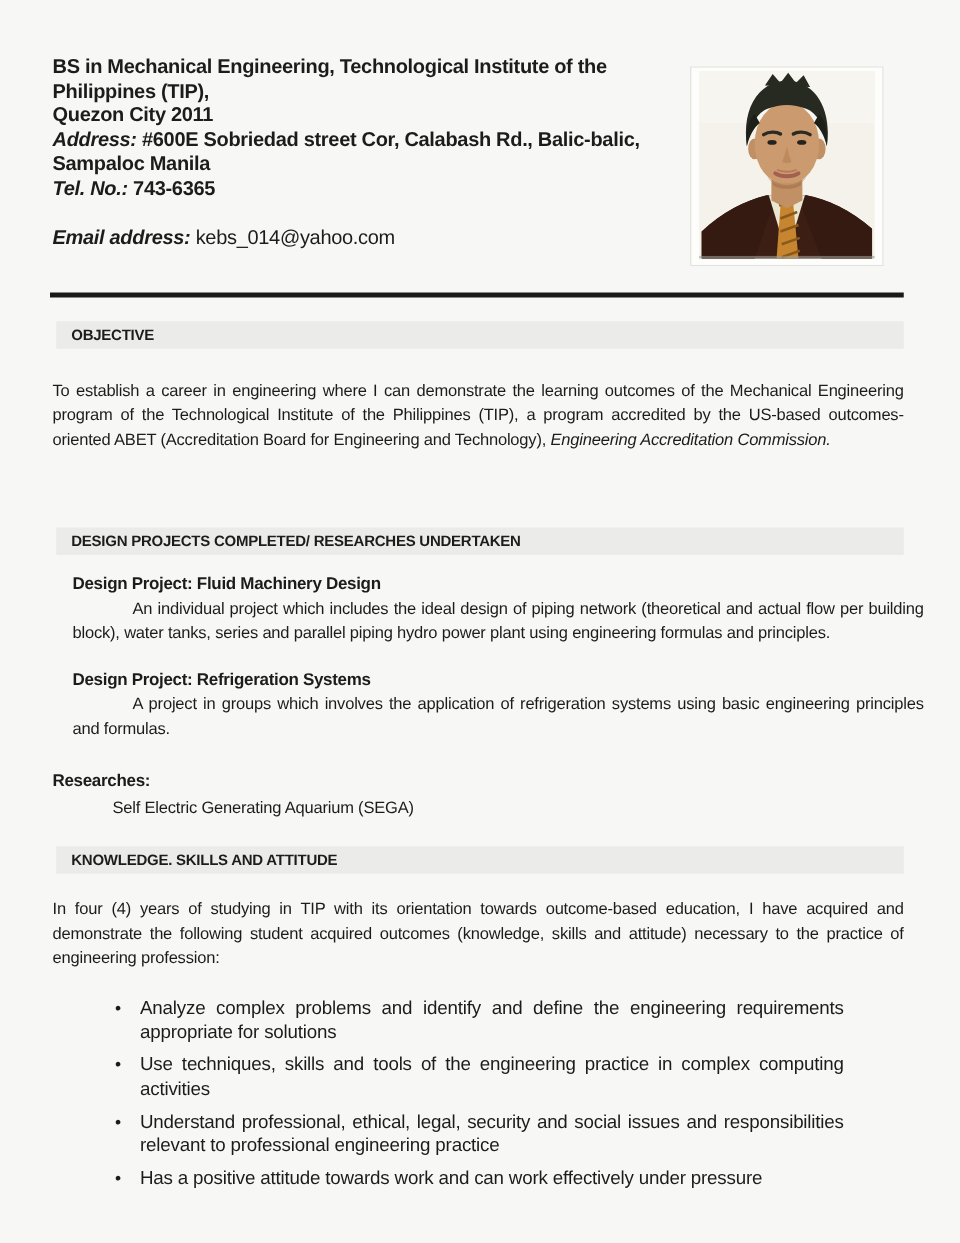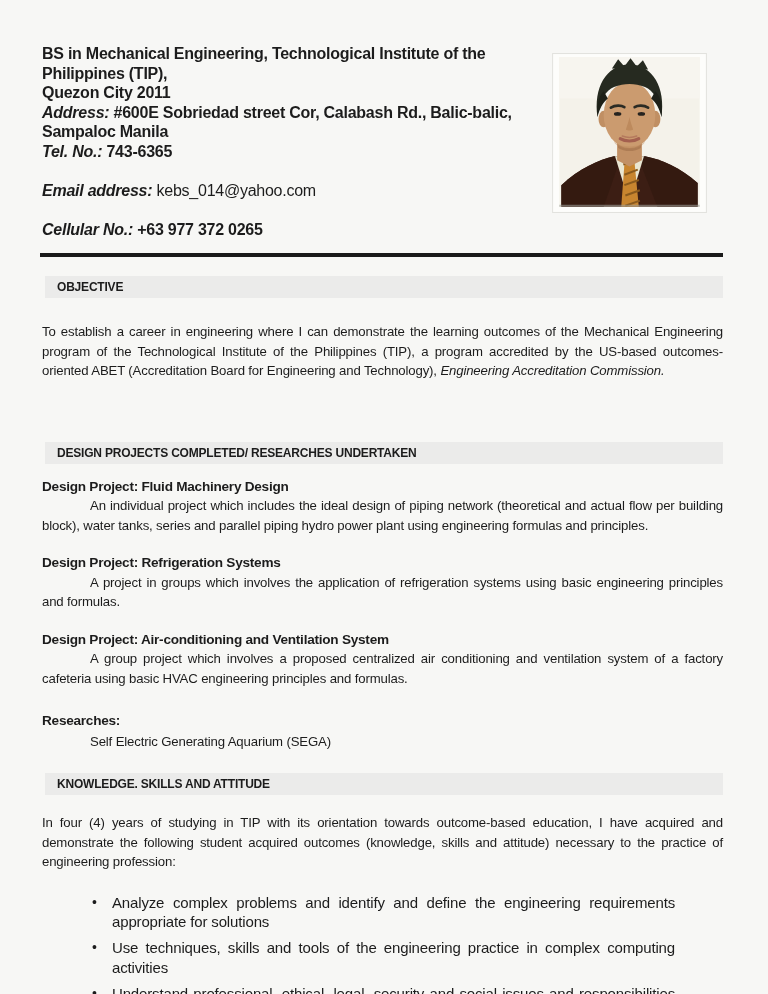--- a/index.html
+++ b/index.html
@@ -58,21 +58,21 @@
   .sb-ksa{margin-top:22px;}
   
   .body-par{
     font-size:13.2px;line-height:19.5px;
     letter-spacing:-0.15px;
     text-align:justify;
     margin:0;
     width:681px;
   }
   .objective-par{margin-top:24px;}
-  .proj{margin-top:13px;}
+  .proj{margin-top:13px;margin-left:16px;}
   .proj + .proj{margin-top:18px;}
   .proj-title{
     font-size:13.6px;font-weight:700;letter-spacing:-0.25px;
     line-height:19.5px;margin:0;
   }
   .indent{text-indent:48px;}
   .researches{margin-top:23px;}
   .researches-item{
     font-size:13.2px;line-height:19.5px;letter-spacing:-0.15px;
     margin:1px 0 0 0;padding-left:48px;
@@ -106,21 +106,20 @@
 
   <div class="header">
     <div class="header-text">
       <div class="hline">BS in Mechanical Engineering, Technological Institute of the Philippines (TIP),</div>
       <div class="hline">Quezon City 2011</div>
       <div class="hline"><span class="bi">Address:</span> <span>#600E Sobriedad street Cor, Calabash Rd., Balic-balic, Sampaloc Manila</span></div>
       <div class="hline"><span class="bi">Tel. No.:</span> <span>743-6365</span></div>
       <div class="gap"></div>
       <div class="hline"><span class="bi">Email address:</span> <span class="reg">kebs_014@yahoo.com</span></div>
       <div class="gap"></div>
-      <div class="hline"><span class="bi">Cellular No.:</span> <span>+63 977 372 0265</span></div>
     </div>
 
     <div class="photo">
       <svg viewBox="0 0 150 155" xmlns="http://www.w3.org/2000/svg">
 
         <rect x="0" y="0" width="150" height="155" fill="#fdfdfb"></rect>
         <rect x="0.5" y="0.5" width="149" height="154" fill="none" stroke="#e2e2de" stroke-width="1"></rect>
 
         <rect x="7" y="4" width="136" height="145" fill="#f4f2ea"></rect>
         <rect x="7" y="4" width="136" height="40" fill="#f7f5ef"></rect>
@@ -185,24 +184,20 @@
   <div class="proj">
     <div class="proj-title">Design Project: Fluid Machinery Design</div>
     <p class="body-par indent">An individual project which includes the ideal design of piping network (theoretical and actual flow per building block), water tanks, series and parallel piping hydro power plant using engineering formulas and principles.</p>
   </div>
 
   <div class="proj">
     <div class="proj-title">Design Project: Refrigeration Systems</div>
     <p class="body-par indent">A project in groups which involves the application of refrigeration systems using basic engineering principles and formulas.</p>
   </div>
 
-  <div class="proj">
-    <div class="proj-title">Design Project: Air-conditioning and Ventilation System</div>
-    <p class="body-par indent">A group project which involves a proposed centralized air conditioning and ventilation system of a factory cafeteria using basic HVAC engineering principles and formulas.</p>
-  </div>
 
   <div class="researches">
     <div class="proj-title">Researches:</div>
     <div class="researches-item">Self Electric Generating Aquarium (SEGA)</div>
   </div>
 
   <div class="section-bar sb-ksa">
     <span>KNOWLEDGE. SKILLS AND ATTITUDE</span>
   </div>
   <p class="body-par ksa-intro">In four (4) years of studying in TIP with its orientation towards outcome-based education, I have acquired and demonstrate the following student acquired outcomes (knowledge, skills and attitude) necessary to the practice of engineering profession:</p>

